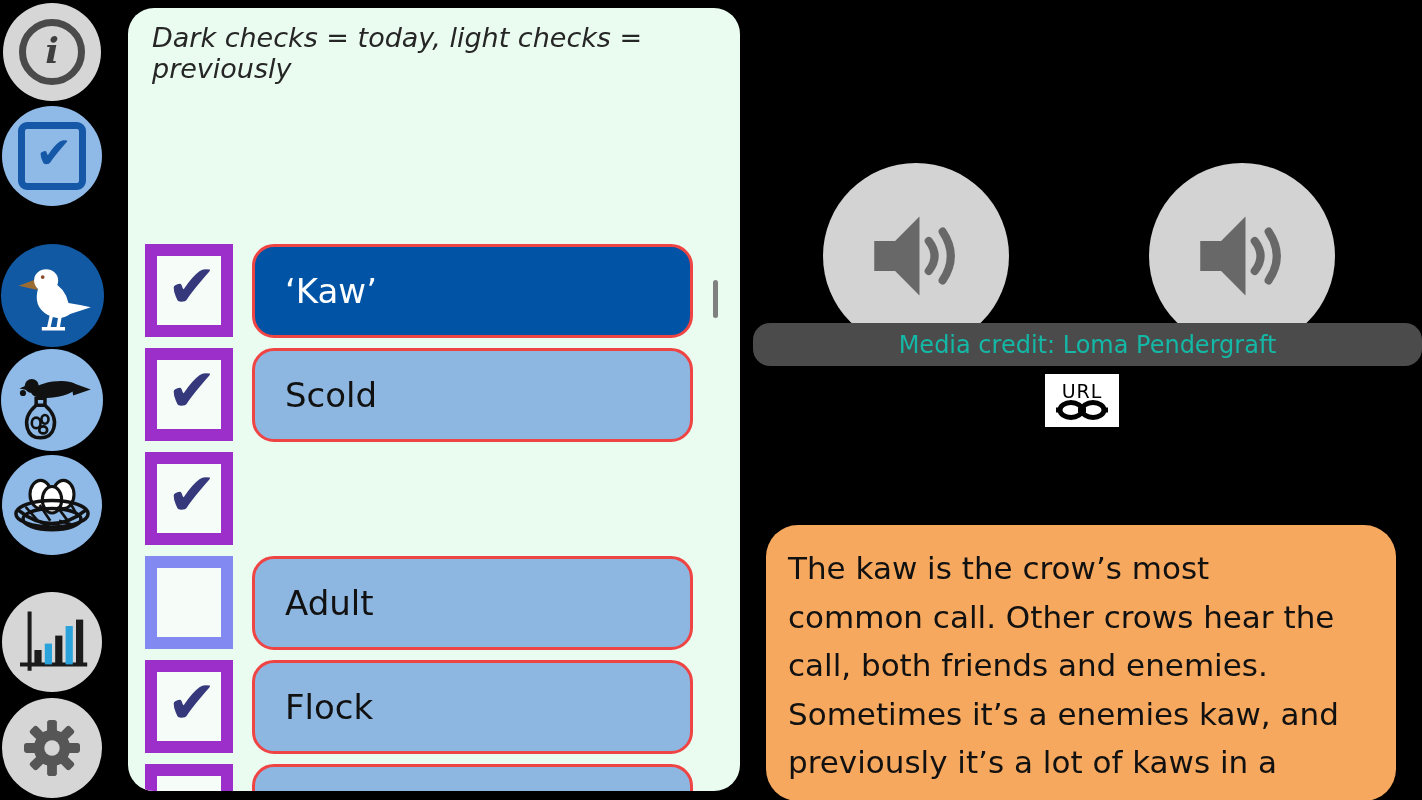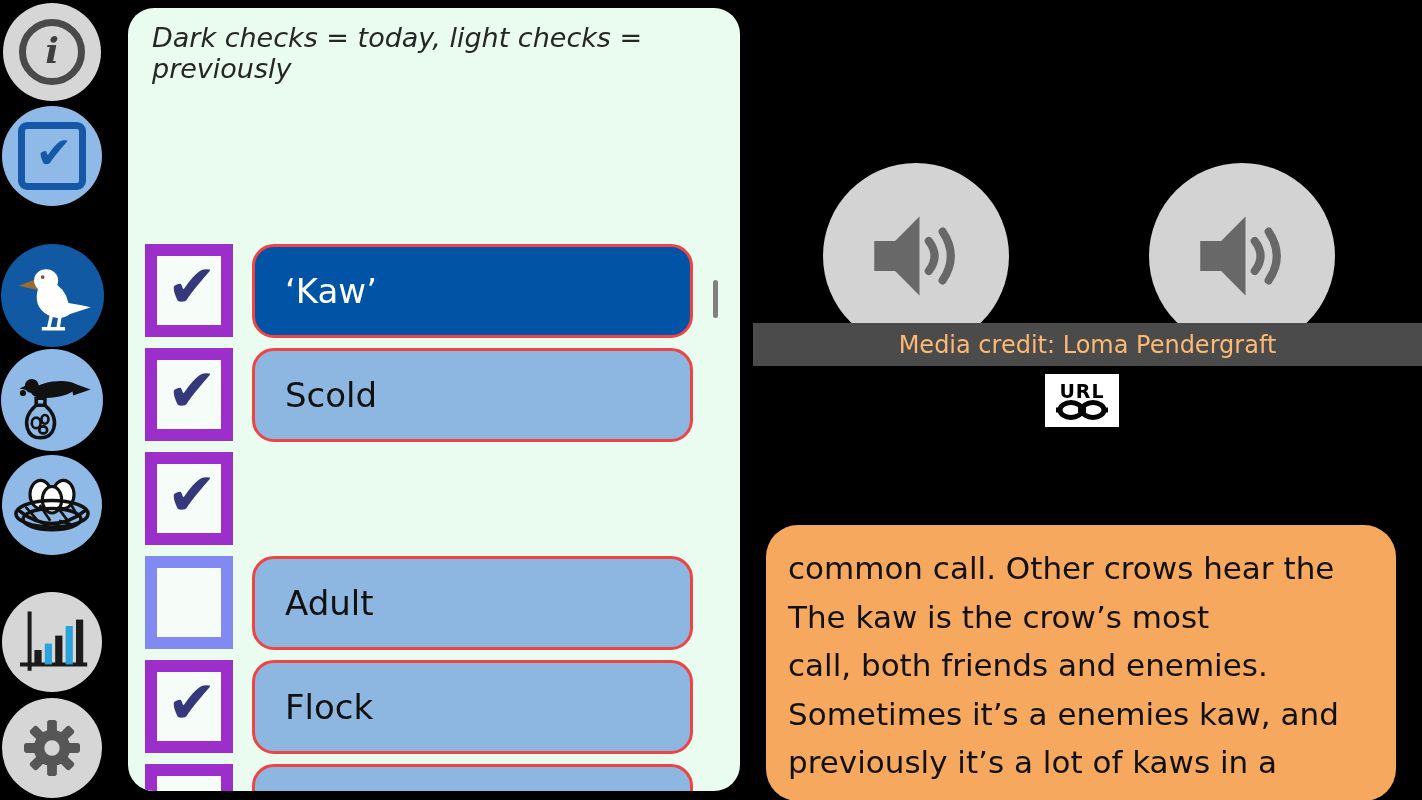--- a/index.html
+++ b/index.html
@@ -36,24 +36,24 @@
        font-family:"DejaVu Sans",sans-serif;font-size:34px;text-align:left;
        padding:0 0 0 30px;display:flex;align-items:center;cursor:pointer;}
   .opt.selected{background:#0053A5;color:#FFF;}
   .scroll-thumb{position:absolute;left:585px;top:272px;width:5px;height:38px;
                 background:#808080;border-radius:3px;}
 
   
   .speaker{position:absolute;width:186px;height:186px;border-radius:50%;background:#D3D3D3;
            display:flex;align-items:center;justify-content:center;cursor:pointer;}
   .media-bar{position:absolute;left:753px;top:323px;width:669px;height:43px;background:#4B4B4B;
-             display:flex;align-items:center;justify-content:center;color:#fdba74;font-size:24px;z-index:5;}
+             display:flex;align-items:center;justify-content:center;color:#14b8a6;font-size:24px;z-index:5;border-radius:17px;}
   .url-btn{position:absolute;left:1045px;top:374px;width:74px;height:53px;background:#FFF;
            display:flex;flex-direction:column;align-items:center;justify-content:center;cursor:pointer;}
-  .url-text{font-weight:bold;font-size:19px;color:#000;line-height:1;letter-spacing:1px;}
+  .url-text{font-weight:normal;font-size:19px;color:#000;line-height:1;letter-spacing:1px;}
 
   
   .info-box{position:absolute;left:766px;top:525px;width:630px;height:276px;background:#F6A85E;
             border-radius:32px;box-sizing:border-box;padding:19px 22px;}
   .info-line{font-size:31px;line-height:48.5px;color:#111;white-space:nowrap;}
 </style>
 </head>
 <body>
 
 <div id="stage">
@@ -212,20 +212,20 @@
   <div class="url-btn">
     <span class="url-text">URL</span>
     <svg width="52" height="20" viewBox="0 0 52 20" style="margin-top:-1px">
       <ellipse cx="15" cy="10" rx="11" ry="7.5" stroke="#000" stroke-width="5" fill="none"></ellipse>
       <ellipse cx="37" cy="10" rx="11" ry="7.5" stroke="#000" stroke-width="5" fill="none"></ellipse>
       <path d="M0 10 H6 M46 10 H52 M22 10 H30" stroke="#000" stroke-width="5" fill="none"></path>
     </svg>
   </div>
 
   <div class="info-box">
+    <div class="info-line">The kaw is the crow’s most</div>
     <div class="info-line">common call. Other crows hear the</div>
-    <div class="info-line">The kaw is the crow’s most</div>
     <div class="info-line">call, both friends and enemies.</div>
     <div class="info-line">Sometimes it’s a enemies kaw, and</div>
     <div class="info-line">previously it’s a lot of kaws in a</div>
   </div>
 
 </div>
 
 </body></html>

